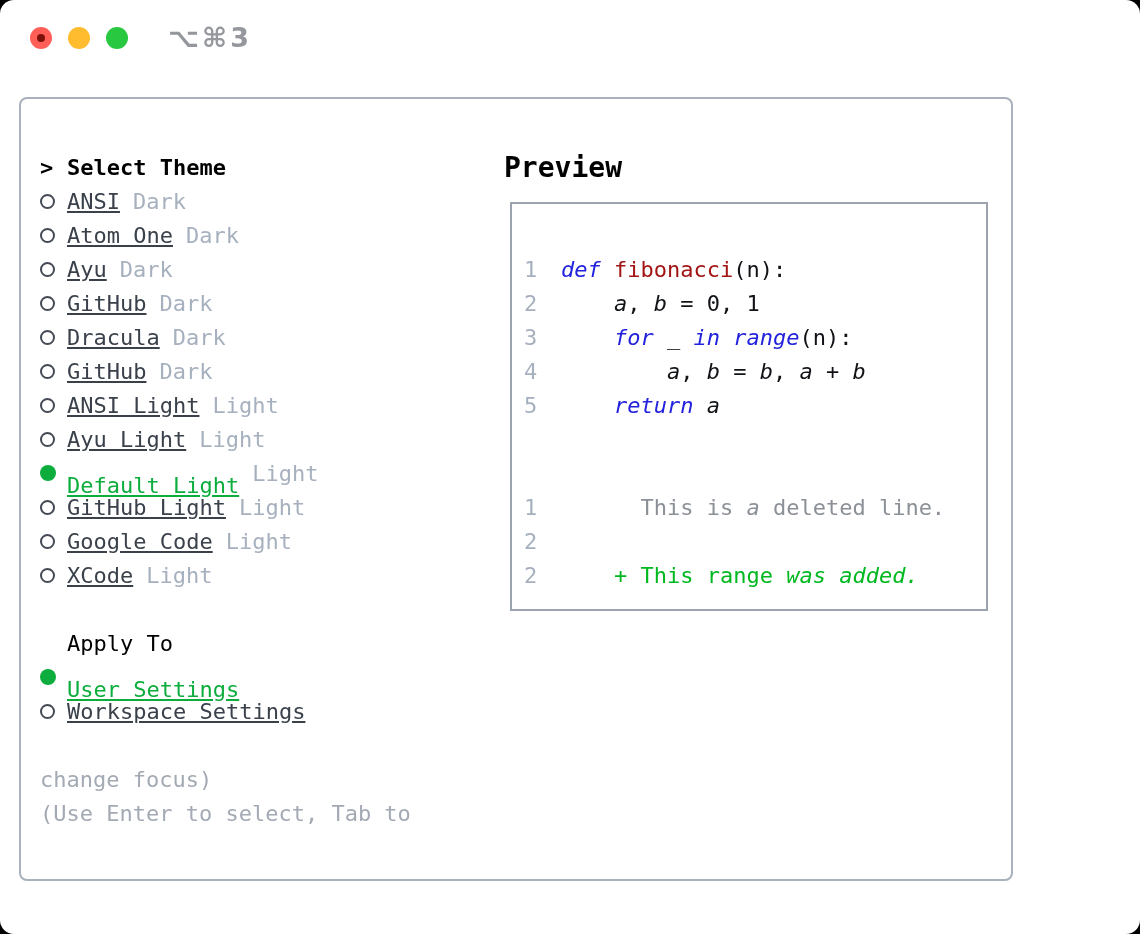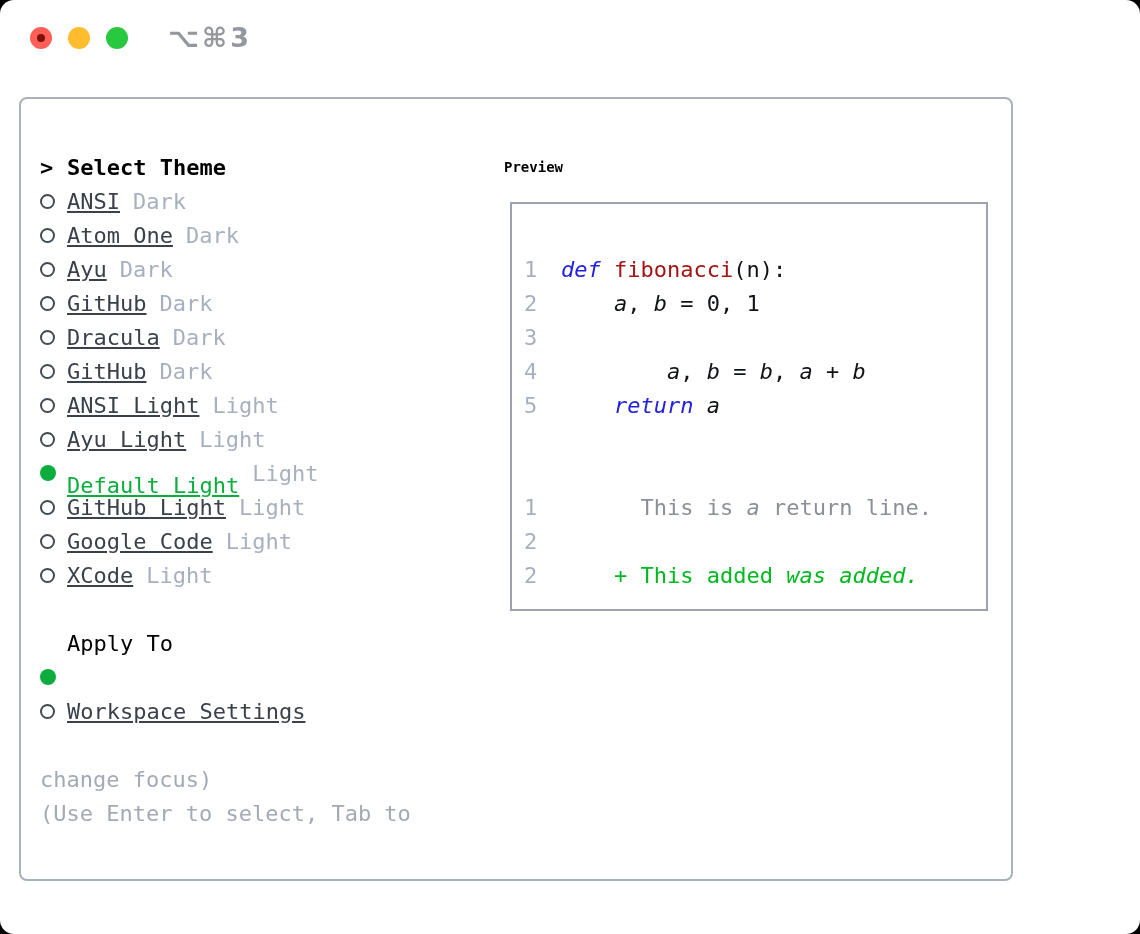--- a/index.html
+++ b/index.html
@@ -33,21 +33,21 @@
          border:2.5px solid #454b55;background:transparent;}
   .radio.on{width:16px;height:16px;border:none;background:var(--selected-green,#0cad3c);}
   .nm{color:var(--item-gray,#3a414b);text-decoration:underline;}
   .nm.sel{color:var(--selected-green,#0cad3c);margin-top:24px;}
   .tag{color:var(--tag-gray,#a6b0be);margin-left:13px;}
   .spacer{height:34px;}
   .hint-row{color:var(--hint-gray,#a3aab4);}
 
   
   .preview-label{position:absolute;left:483px;top:51px;height:34px;display:flex;align-items:center;
-                 font-size:14px;}
+                 font-size:28px;}
   .preview-box{position:absolute;left:489px;top:103px;width:478px;height:409px;box-sizing:border-box;
                border:2px solid #9aa3ae;background:#fff;}
   #preview-lines{padding-top:48px;padding-left:12px;}
   .pline{height:34px;display:flex;align-items:center;font-size:22px;}
   .ln{flex:none;display:inline-block;width:37px;color:var(--line-number-gray,#a6b0be);white-space:pre;}
   .ptext{white-space:pre;}
   .tok-kw{color:var(--keyword-blue,#2222dd);font-style:italic;}
   .tok-fn{color:var(--function-red,#a31515);}
   .tok-plain{color:var(--code-black,#101216);}
   .tok-var{color:var(--code-black,#101216);font-style:italic;}
@@ -95,21 +95,21 @@
           </div>
 
         <div class="spacer"></div>
 
         <div class="row">
           <span class="icon-col"></span>
           <span class="apply-heading">Apply To</span>
         </div>
 
         <div id="apply-list">
-            <div class="row"><span class="icon-col"><span class="radio on"></span></span></div>
+            <div class="row"><span class="icon-col"><span class="radio on"></span></span><span class="nm sel">User Settings</span></div>
             <div class="row"><span class="icon-col"><span class="radio"></span></span><span class="nm">Workspace Settings</span></div>
           </div>
 
         <div class="spacer"></div>
 
         <div class="row hint-row">change focus)</div>
         <div class="row hint-row">(Use Enter to select, Tab to</div>
       </div>
 
       <div class="preview-label">
@@ -121,46 +121,47 @@
             <div class="pline">
               <span class="ln">1</span>
               <span class="ptext"><span class="tok-kw">def</span><span class="tok-plain"> </span><span class="tok-fn">fibonacci</span><span class="tok-plain">(n):</span></span>
             </div>
             <div class="pline">
               <span class="ln">2</span>
               <span class="ptext"><span class="tok-plain">    </span><span class="tok-var">a</span><span class="tok-plain">, </span><span class="tok-var">b</span><span class="tok-plain"> = </span><span class="tok-plain">0, 1</span></span>
             </div>
             <div class="pline">
               <span class="ln">3</span>
+              <span class="ptext"><span class="tok-plain">    </span><span class="tok-kw">for</span><span class="tok-plain"> _ </span><span class="tok-kw">in</span><span class="tok-plain"> </span><span class="tok-kw">range</span><span class="tok-plain">(n):</span></span>
             </div>
             <div class="pline">
               <span class="ln">4</span>
               <span class="ptext"><span class="tok-plain">        </span><span class="tok-var">a</span><span class="tok-plain">, </span><span class="tok-var">b</span><span class="tok-plain"> = </span><span class="tok-var">b</span><span class="tok-plain">, </span><span class="tok-var">a</span><span class="tok-plain"> + </span><span class="tok-var">b</span></span>
             </div>
             <div class="pline">
               <span class="ln">5</span>
               <span class="ptext"><span class="tok-plain">    </span><span class="tok-kw">return</span><span class="tok-plain"> </span><span class="tok-var">a</span></span>
             </div>
             <div class="pline">
               <span class="ln"></span>
               <span class="ptext"></span>
             </div>
             <div class="pline">
               <span class="ln"></span>
               <span class="ptext"></span>
             </div>
             <div class="pline">
               <span class="ln">1</span>
-              <span class="ptext"><span class="tok-ctx">      This is </span><span class="tok-ctx tok-i">a</span><span class="tok-ctx"> return line.</span></span>
+              <span class="ptext"><span class="tok-ctx">      This is </span><span class="tok-ctx tok-i">a</span><span class="tok-ctx"> deleted line.</span></span>
             </div>
             <div class="pline">
               <span class="ln">2</span>
             </div>
             <div class="pline">
               <span class="ln">2</span>
-              <span class="ptext"><span class="tok-add">    + This added </span><span class="tok-add tok-i">was added.</span></span>
+              <span class="ptext"><span class="tok-add">    + This range </span><span class="tok-add tok-i">was added.</span></span>
             </div>
           </div>
       </div>
 
     </div>
   </div>
 </div>
 
 </body></html>

